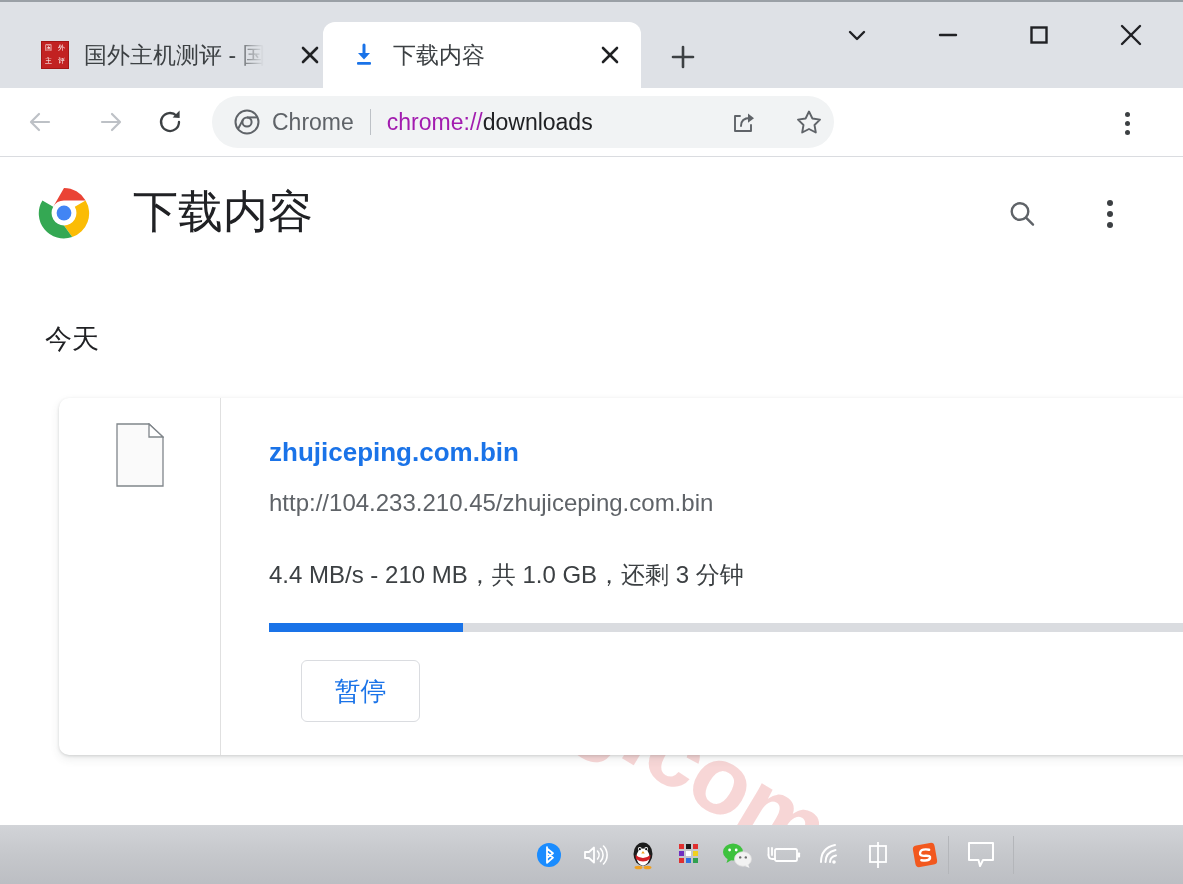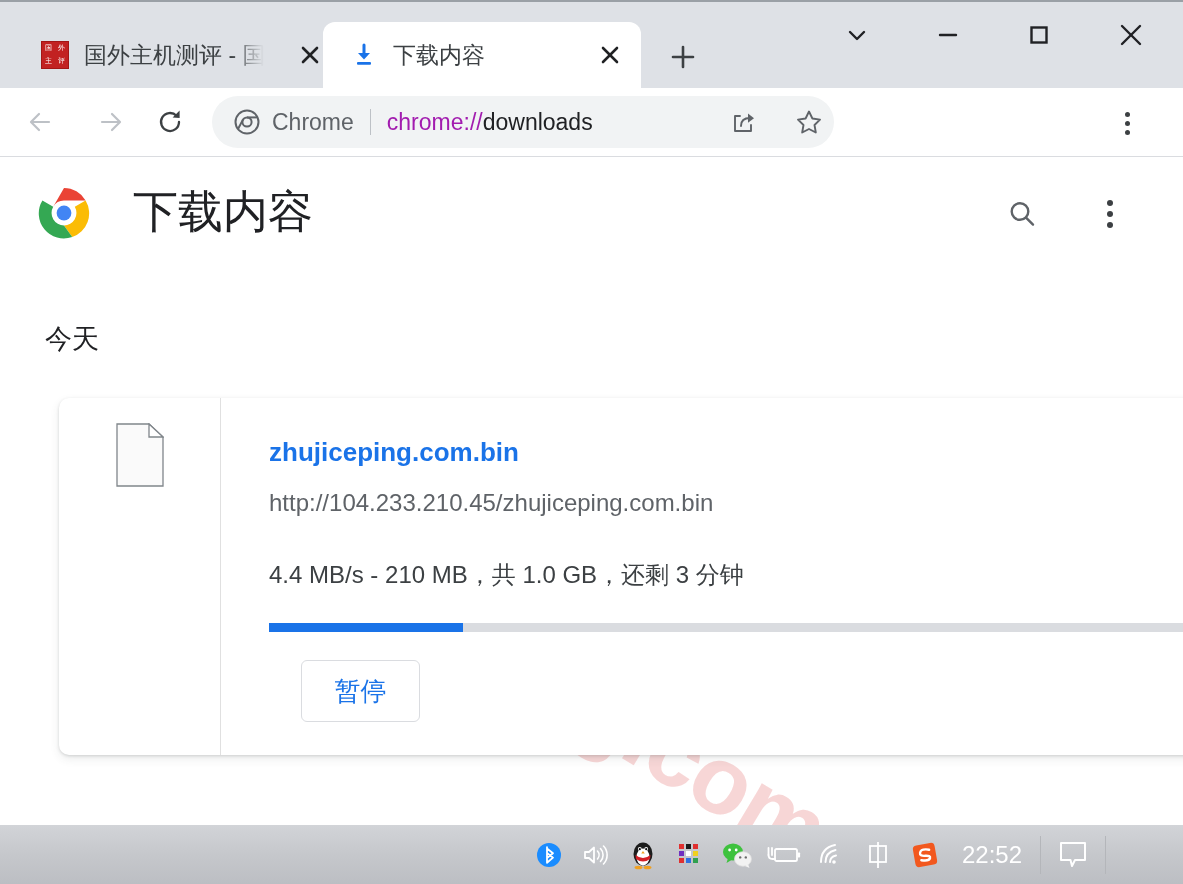--- a/index.html
+++ b/index.html
@@ -665,21 +665,20 @@
 
     <div class="tray-item">
       <svg width="30" height="30" viewBox="0 0 30 30" aria-hidden="true">
         <g transform="rotate(-10 15 15)">
           <rect x="4" y="4" width="22" height="22" rx="4" fill="#f2581e"></rect>
           <path d="M20 10.5 Q12 7.8 10.5 12 Q9.4 15.2 15 15.8 Q20.6 16.4 19.4 19 Q18 22 10.5 19.5" fill="none" stroke="#ffffff" stroke-width="2.4" stroke-linecap="round"></path>
         </g>
       </svg>
     </div>
 
-    <div class="tray-clock">22:52</div>
 
     <div class="tray-sep"></div>
 
     <div class="tray-notify">
       <svg width="34" height="32" viewBox="0 0 34 32" aria-hidden="true">
         <path d="M5 4 H29 V21 H19 L16 27 L14.5 21 H5 Z" fill="none" stroke="#ffffff" stroke-width="2" stroke-linejoin="round"></path>
       </svg>
     </div>
 
     <div class="tray-sep"></div>

